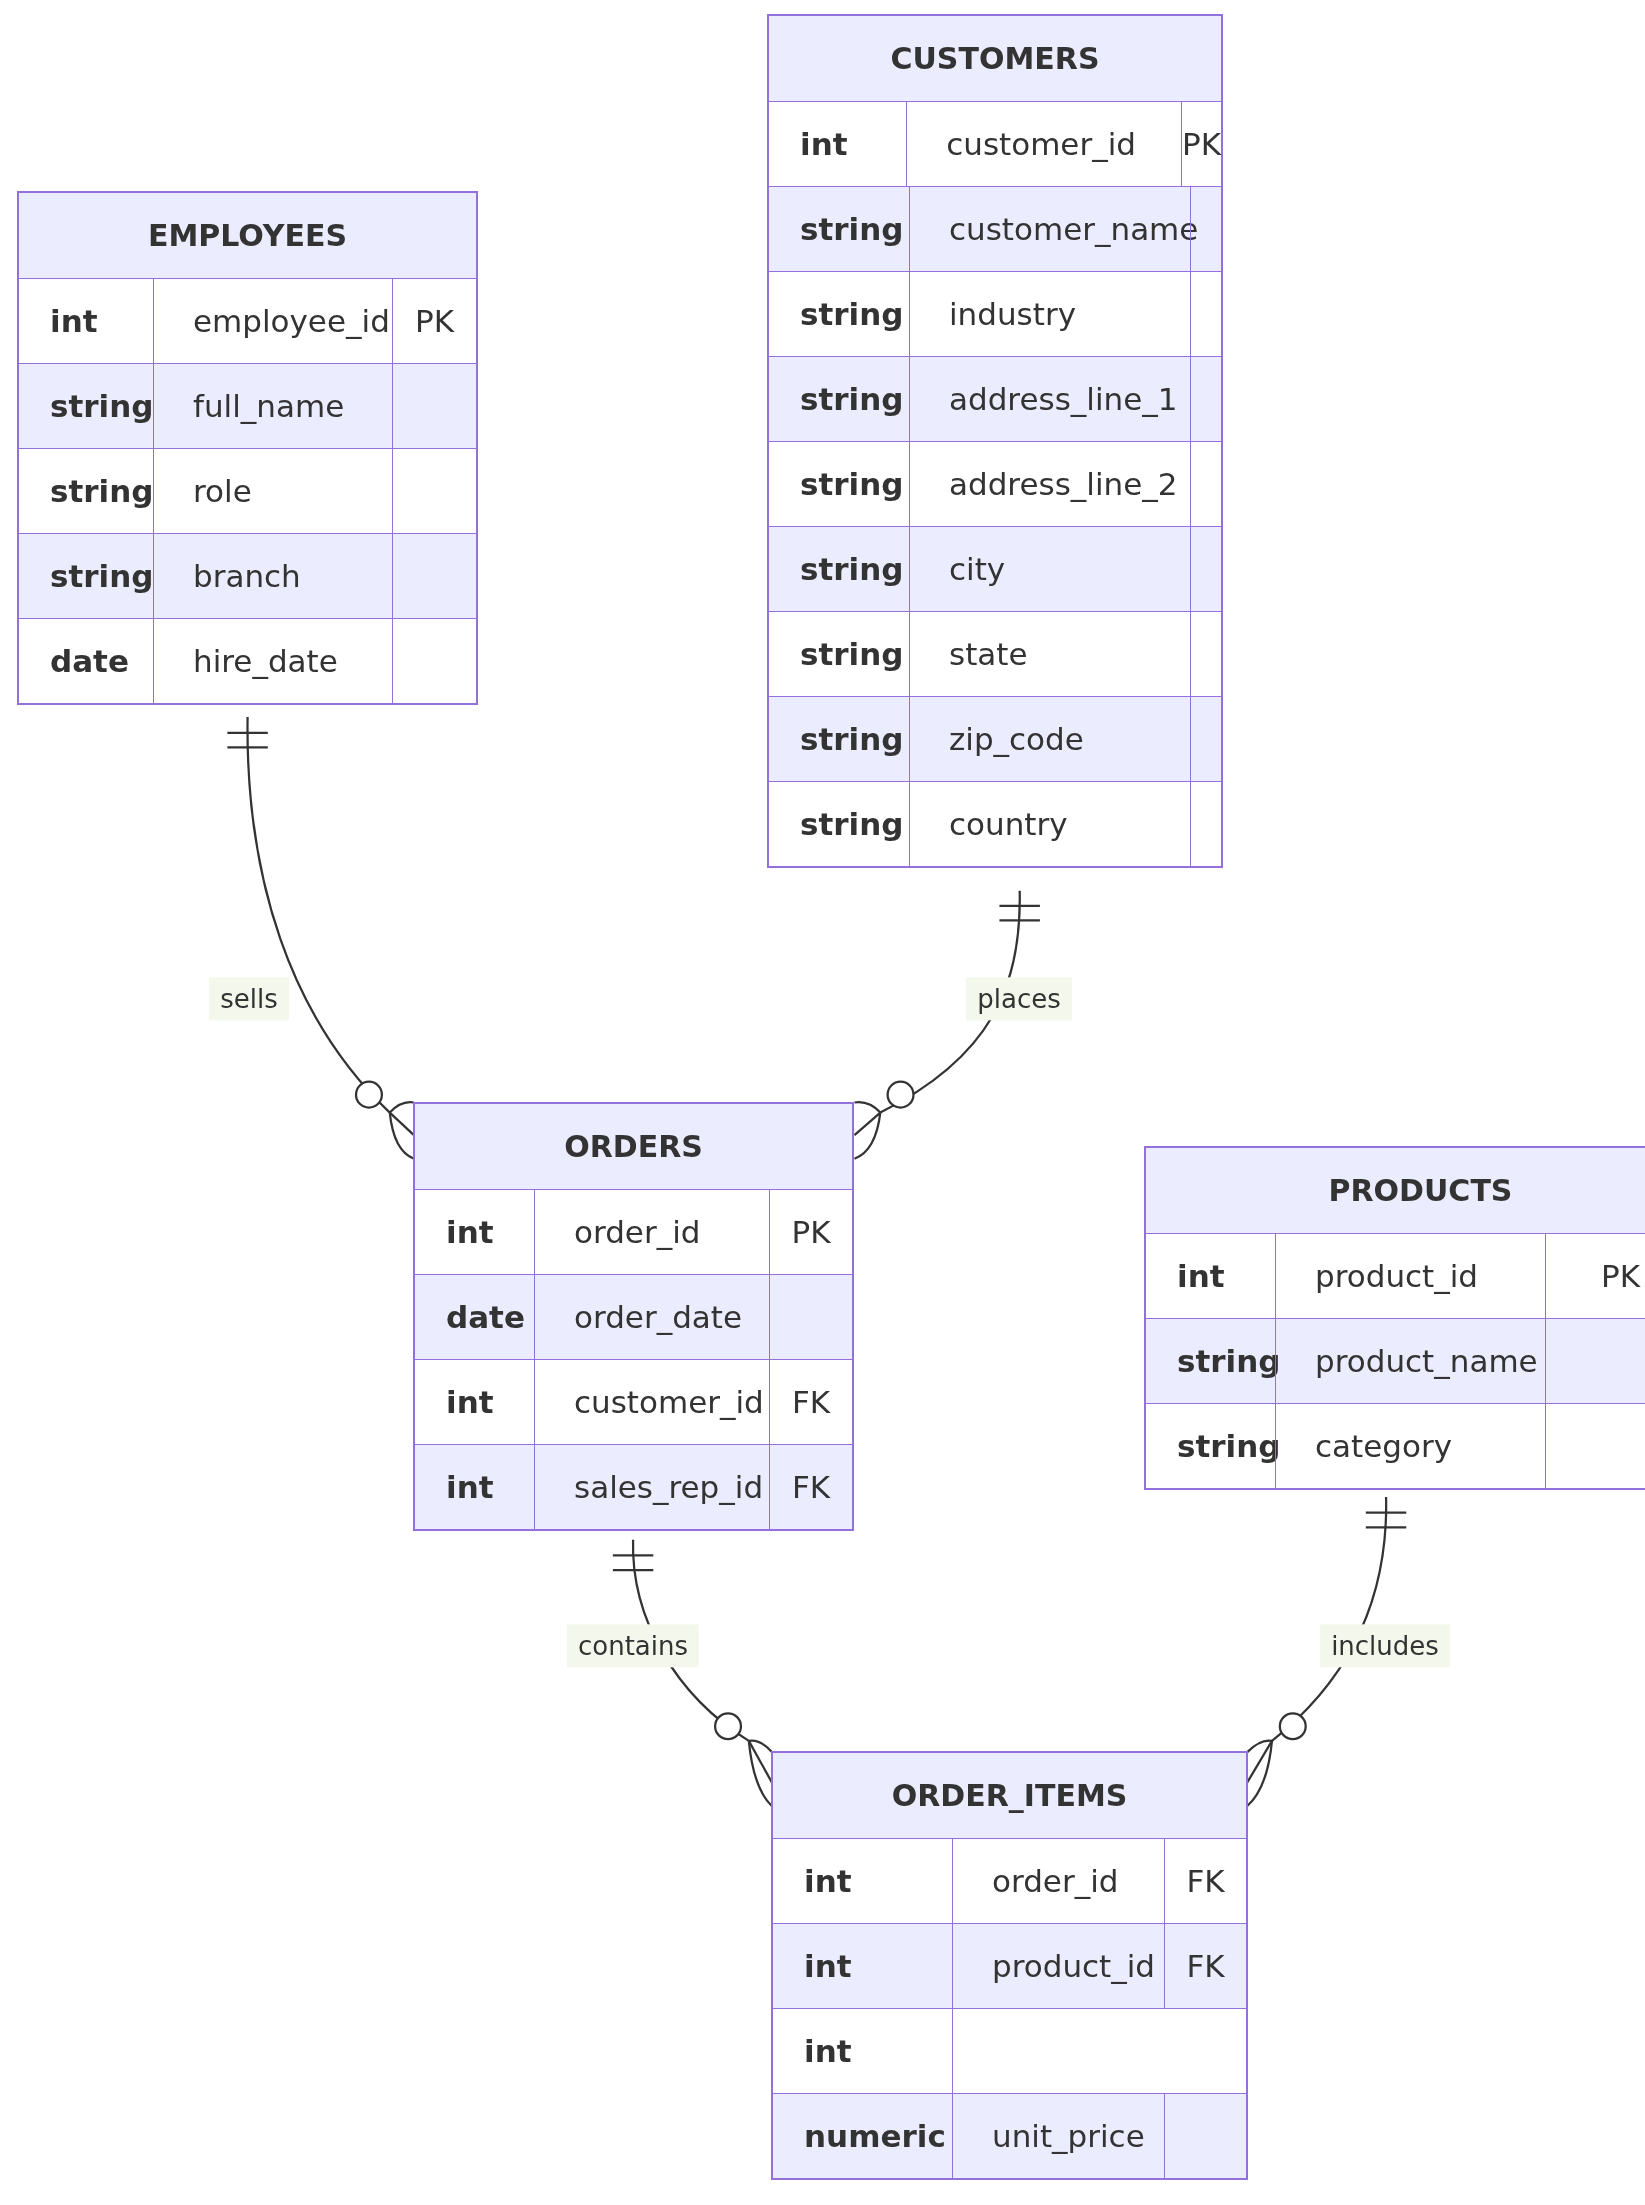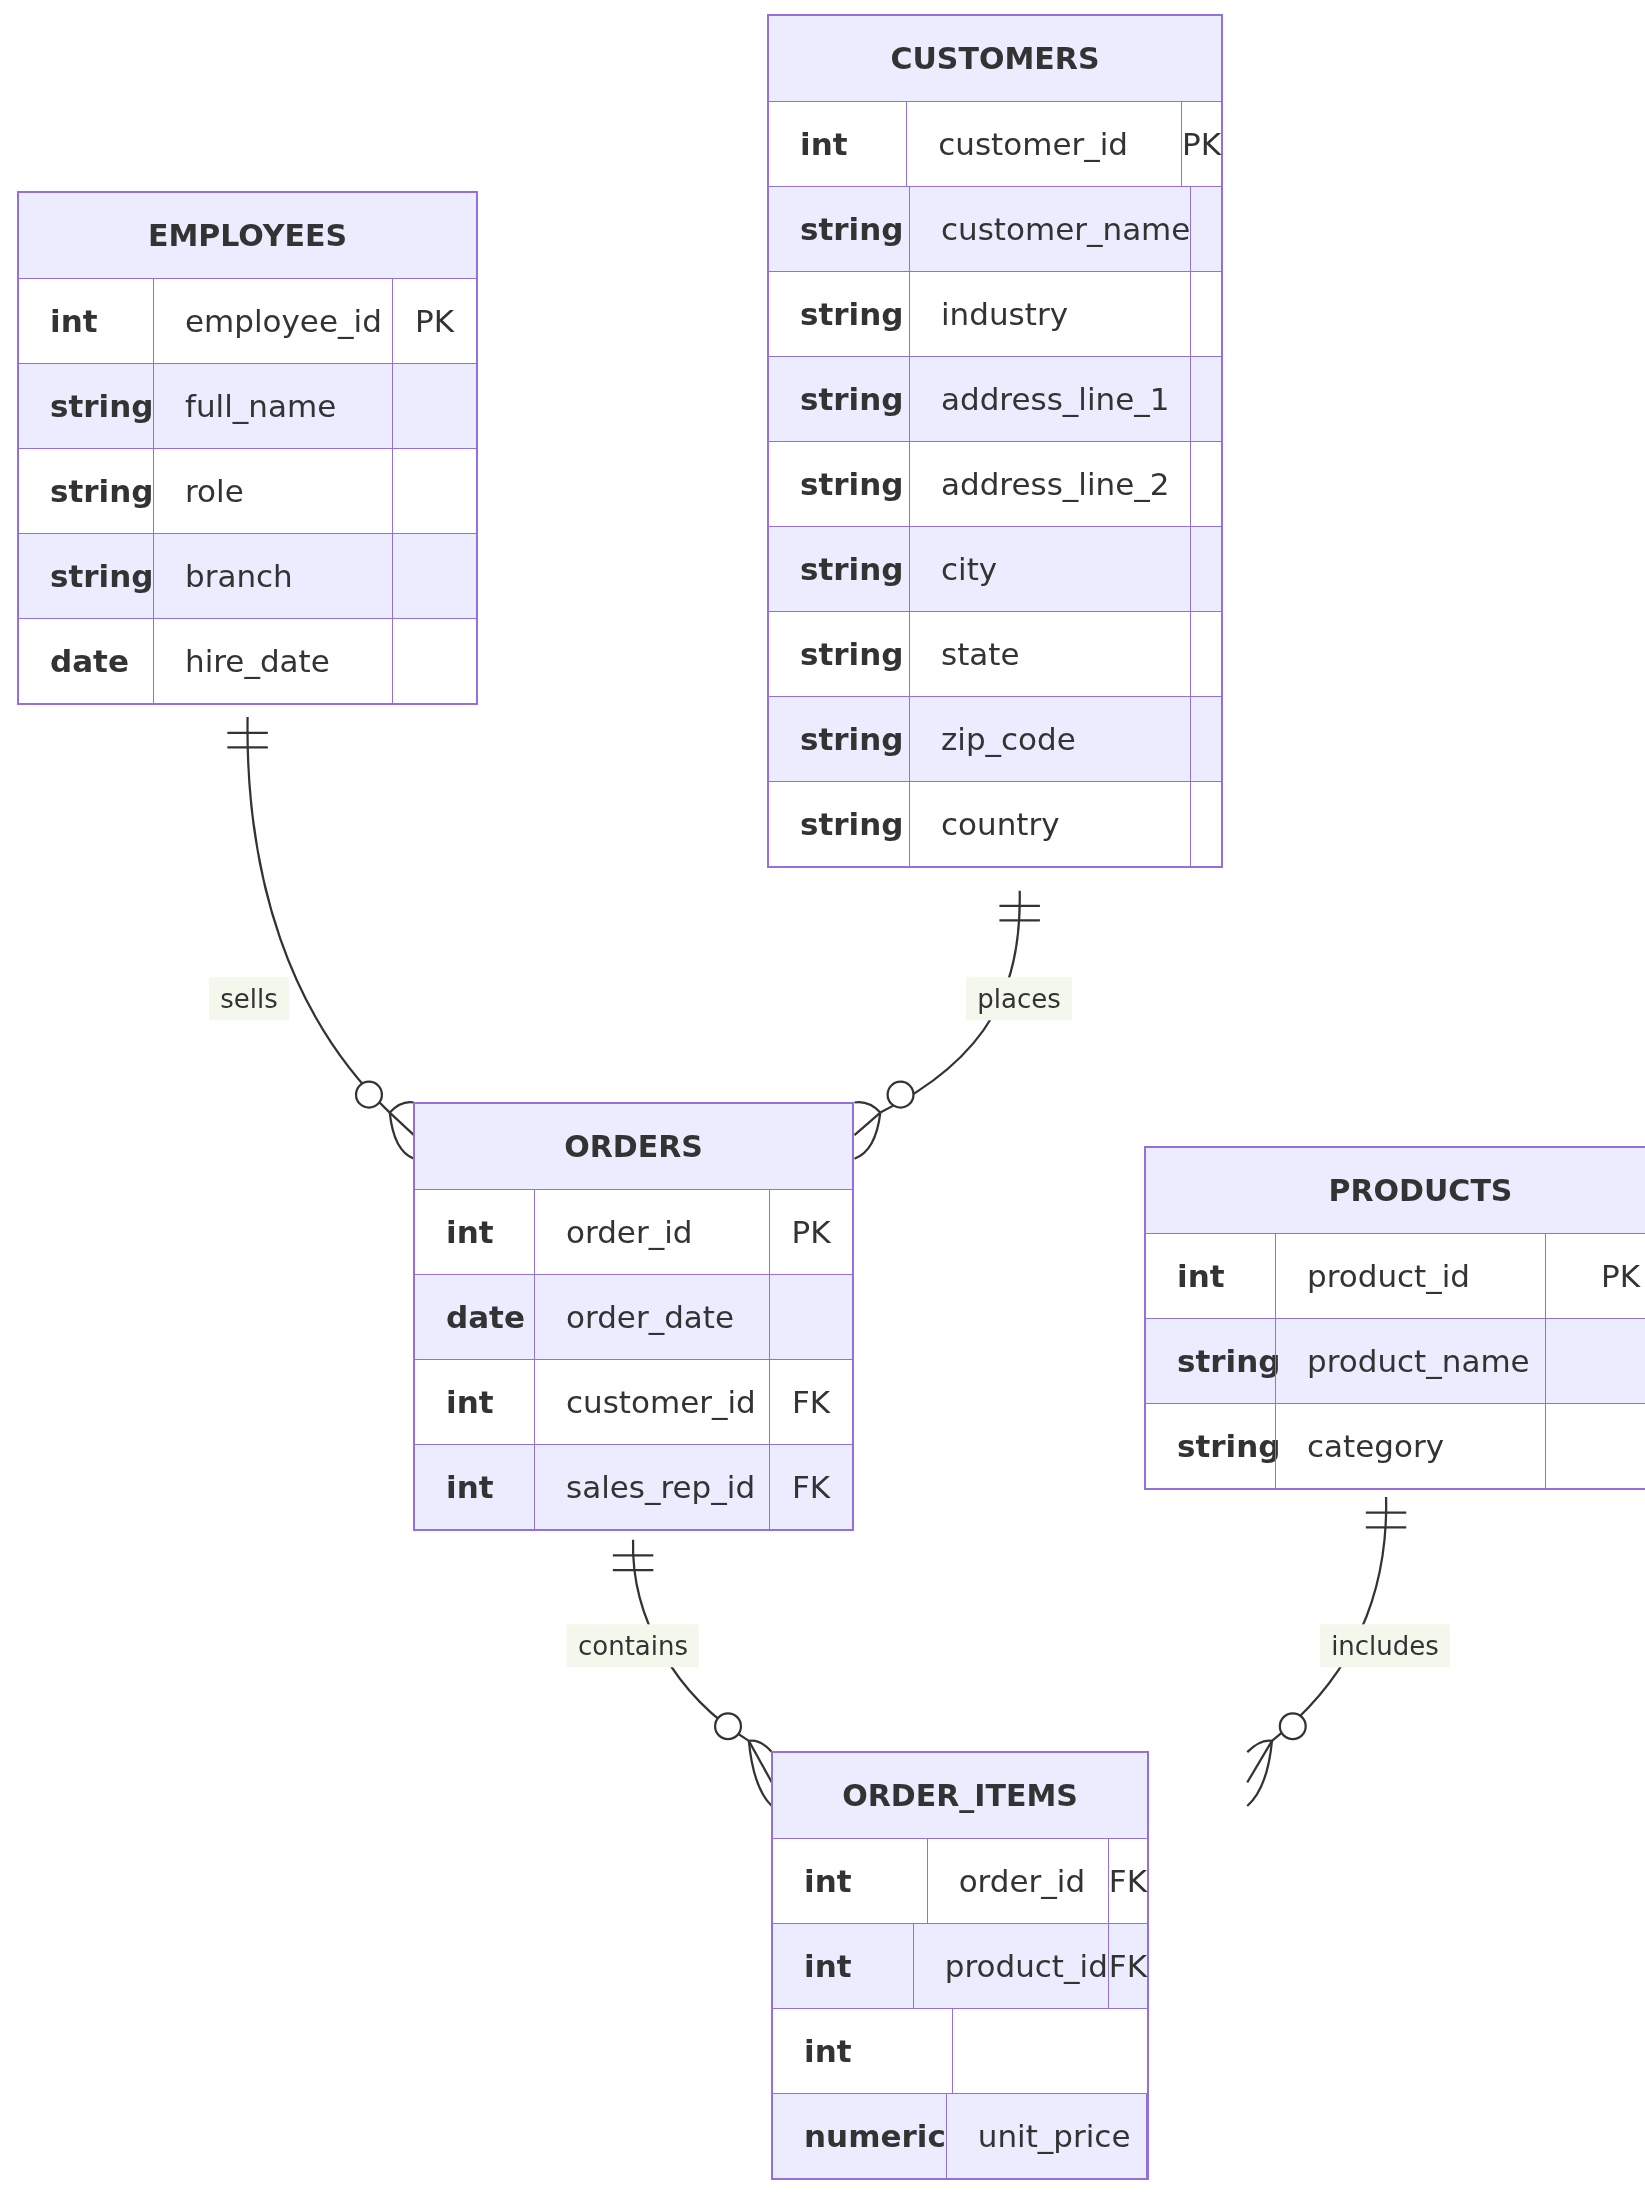--- a/index.html
+++ b/index.html
@@ -36,21 +36,21 @@
   .row { display: flex; height: 85px; background: var(--row_odd_fill); }
   .row + .row { border-top: 1.7px solid var(--border); }
   .row.header {
     background: var(--header_fill);
     align-items: center; justify-content: center;
     font-weight: 600; font-size: 30px;
   }
   .row.even { background: var(--row_even_fill); }
   .cell { display: flex; align-items: center; height: 100%; }
   .cell.type { width: var(--tw); padding-left: 31px; font-weight: bold; }
-  .cell.name { width: var(--nw); padding-left: 31px; border-left: 1.7px solid var(--border); }
+  .cell.name { width: var(--nw); padding-left: 39px; border-left: 1.7px solid var(--border); }
   .cell.key  { flex: 1; justify-content: center; border-left: 1.7px solid var(--border); }
 
   .rel-label {
     position: absolute;
     z-index: 3;
     transform: translate(-50%, -50%);
     background: var(--label_bg);
     padding: 6.7px 11.2px;
     font-size: 26px;
     white-space: nowrap;
@@ -234,21 +234,21 @@
       <div class="cell name">product_name</div>
       <div class="cell key"></div>
     </div>
     <div class="row">
       <div class="cell type">string</div>
       <div class="cell name">category</div>
       <div class="cell key"></div>
     </div>
   </div>
 
-  <div class="entity" style="left:771px; top:1751px; width:378px; --tw:179px; --nw:212px;">
+  <div class="entity" style="left:771px; top:1751px; width:477px; --tw:179px; --nw:212px;">
     <div class="row header">ORDER_ITEMS</div>
     <div class="row">
       <div class="cell type">int</div>
       <div class="cell name">order_id</div>
       <div class="cell key">FK</div>
     </div>
     <div class="row even">
       <div class="cell type">int</div>
       <div class="cell name">product_id</div>
       <div class="cell key">FK</div>

